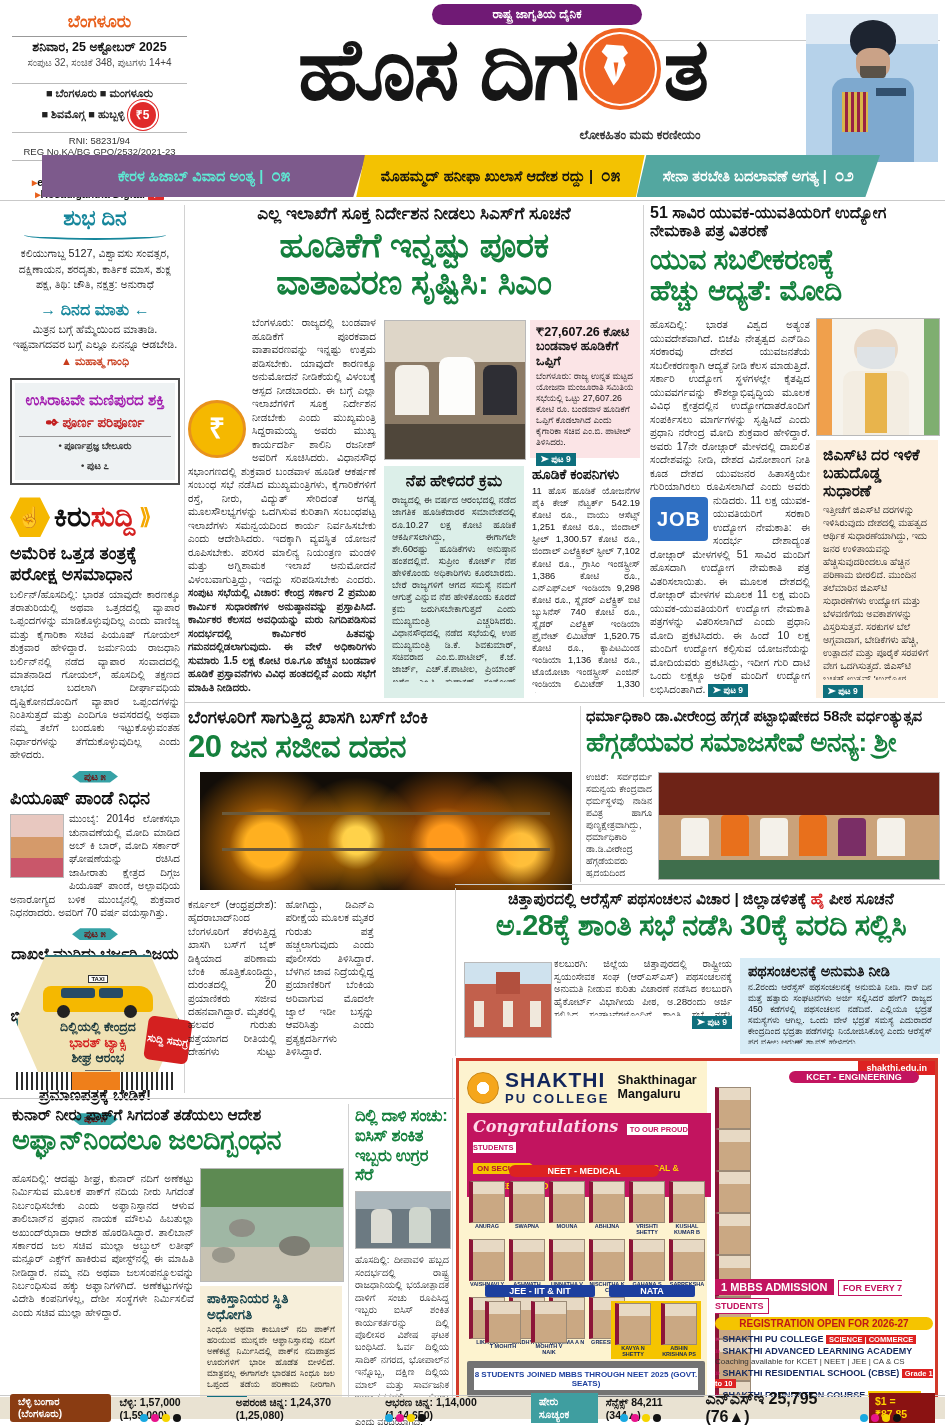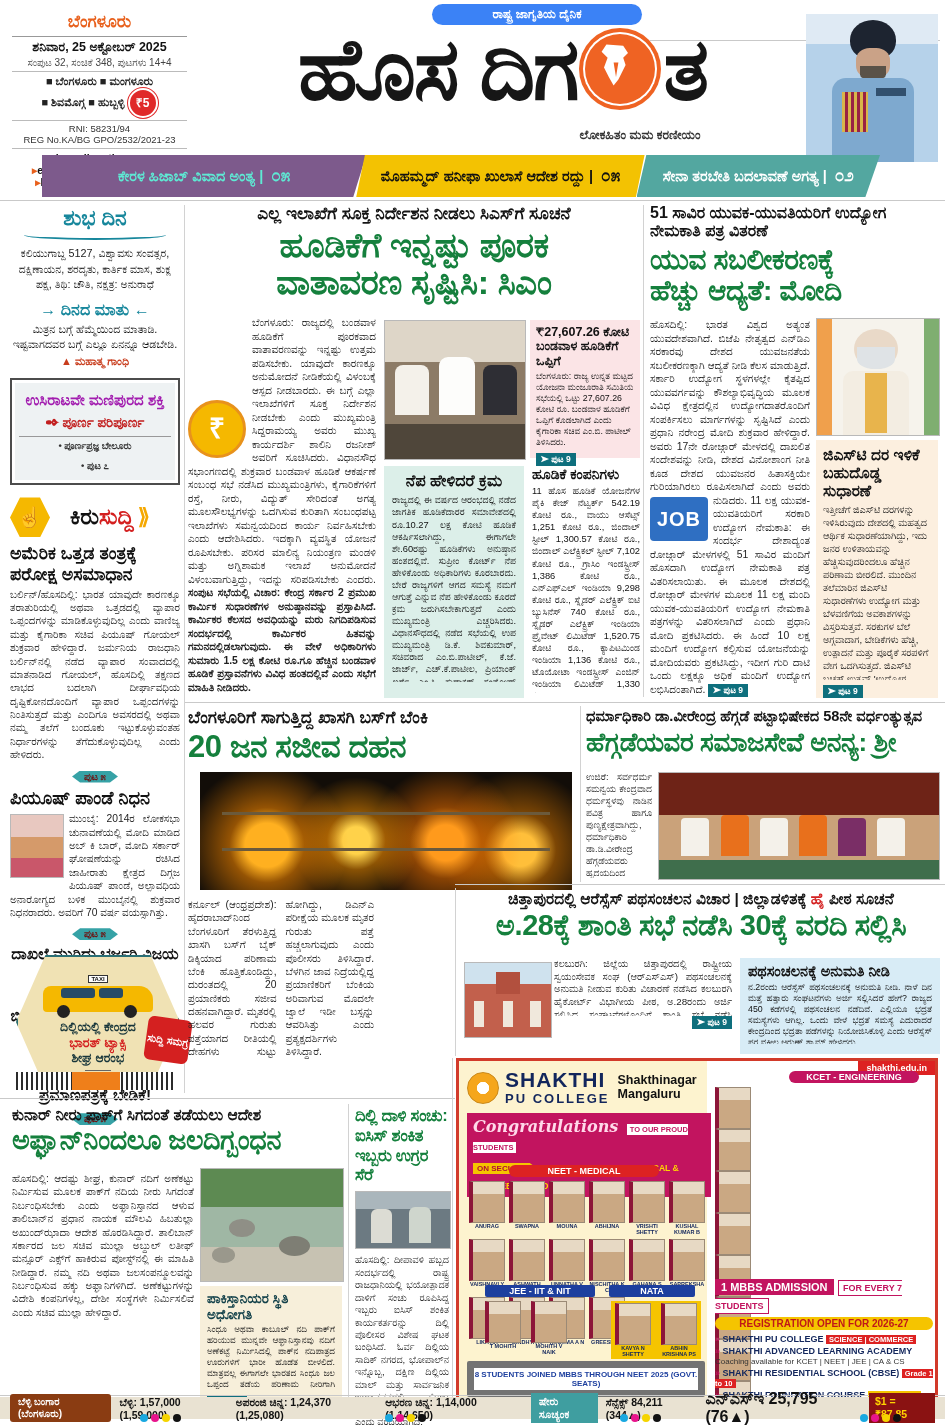--- a/index.html
+++ b/index.html
@@ -26,28 +26,28 @@
   .banner{font-size:8px;font-weight:800;text-align:center;padding:2px 0;margin-top:2px;border-radius:2px}
   .dotrow{position:absolute;top:1414px;display:flex;gap:3px}
   .dot{width:8px;height:8px;border-radius:50%}
   .bhead{font-weight:800;line-height:1.15}
 </style>
 </head>
 <body>
 
 <div class="page">
 
-  <div class="abs pill" style="left:432px;top:4px;width:210px;height:21px;line-height:21px;background:#3b82f6;font-size:12px">ರಾಷ್ಟ್ರ ಜಾಗೃತಿಯ ದೈನಿಕ</div>
+  <div class="abs pill" style="left:432px;top:4px;width:210px;height:21px;line-height:21px;background:#701a75;font-size:12px">ರಾಷ್ಟ್ರ ಜಾಗೃತಿಯ ದೈನಿಕ</div>
   <div class="hh" style="left:650px;top:40px;width:290px"></div>
 
   <div class="abs c" style="left:12px;top:12px;width:175px">
     <div class="b" style="color:#e8601c;font-size:17px">ಬೆಂಗಳೂರು</div>
     <div style="height:4px;border-bottom:1px solid #999"></div>
     <div class="b" style="font-size:12.5px;margin-top:3px">ಶನಿವಾರ, 25 ಅಕ್ಟೋಬರ್ 2025</div>
-    <div style="font-size:10px;color:#444;margin-top:2px;border-bottom:1px solid #bbb;padding-bottom:2px">ಸಂಪುಟ 32, ಸಂಚಿಕೆ 348, ಪುಟಗಳು 14+4</div>
+    <div style="font-size:10px;color:#444;margin-top:2px;border-bottom:1px solid #bbb;padding-bottom:14px">ಸಂಪುಟ 32, ಸಂಚಿಕೆ 348, ಪುಟಗಳು 14+4</div>
     <div class="b sq" style="font-size:11px;color:#222;margin-top:3px"><span>■ ಬೆಂಗಳೂರು ■ ಮಂಗಳೂರು</span></div>
     <div class="b" style="font-size:11px;color:#222"><span>■ ಶಿವಮೊಗ್ಗ ■ ಹುಬ್ಬಳ್ಳಿ</span>
       <span style="display:inline-block;width:26px;height:26px;border-radius:50%;background:#e02a2a;color:#fff;font-size:12px;line-height:26px;vertical-align:middle;border:2px solid #fff;box-shadow:0 0 0 1px #e02a2a">₹5</span>
     </div>
     <div style="border-top:1px solid #bbb;margin-top:2px;padding-top:2px;font-size:9.5px;color:#333">RNI: 58231/94</div>
     <div style="font-size:9.5px;color:#333;border-bottom:1px solid #bbb;padding-bottom:3px">REG No.KA/BG GPO/2532/2021-23</div>
     <div class="b" style="font-size:10.5px;margin-top:3px"><span style="color:#e8601c">▸</span><span>hosadigantha.com</span></div>
     <div class="b" style="font-size:10.5px"><span style="color:#e8601c">▸</span><span>epaper.hosadigantha.com</span></div>
     <div class="b" style="font-size:10.5px"><span style="color:#e8601c">▸</span><span>Hosadigantha Digital</span>
       <span style="display:inline-block;width:16px;height:11px;background:#e02a2a;border-radius:2px;position:relative;vertical-align:middle"><span style="position:absolute;left:6px;top:2.5px;border-left:5px solid #fff;border-top:3px solid transparent;border-bottom:3px solid transparent"></span></span>
@@ -106,21 +106,21 @@
       <div style="background:#eef2f3;padding:8px 4px;text-align:center">
         <div class="b" style="font-size:15px;color:#a21caf;line-height:1.25">ಉಸಿರಾಟವೇ ಮಣಿಪುರದ ಶಕ್ತಿ</div>
         <div class="b" style="font-size:13.5px;color:#c21f1f;margin-top:6px"><span>✒</span> <span>ಪೂರ್ಣ ಪರಿಪೂರ್ಣ</span></div>
         <div style="font-size:9.5px;color:#333;border-top:1px solid #999;margin-top:5px;padding-top:3px" class="b">• ಪೂರ್ಣಪ್ರಜ್ಞ ಬೇಲೂರು</div>
         <div class="b" style="font-size:9.5px;color:#333;margin-top:8px">• ಪುಟ ೭</div>
       </div>
     </div>
 
     <div style="display:flex;align-items:center;margin-top:12px">
       <span style="width:40px;height:40px;background:#f5b800;clip-path:polygon(25% 0,75% 0,100% 50%,75% 100%,25% 100%,0 50%);display:inline-flex;align-items:center;justify-content:center;font-size:20px">☝</span>
-      <span style="font-size:22px;font-weight:800;margin-left:20px"><span>ಕಿರು</span><span style="color:#d42020">ಸುದ್ದಿ</span></span>
+      <span style="font-size:28px;font-weight:800;margin-left:4px"><span>ಕಿರು</span><span style="color:#d42020">ಸುದ್ದಿ</span></span>
       <span style="color:#f5a800;font-size:22px;font-weight:800;margin-left:4px">⟫</span>
     </div>
 
     <div class="bhead" style="font-size:17.5px;margin-top:6px">ಅಮೆರಿಕ ಒತ್ತಡ ತಂತ್ರಕ್ಕೆ ಪರೋಕ್ಷ ಅಸಮಾಧಾನ</div>
     <div class="bodytxt" style="font-size:10.3px;margin-top:4px">ಬರ್ಲಿನ್/ಹೊಸದಿಲ್ಲಿ: ಭಾರತ ಯಾವುದೇ ಕಾರಣಕ್ಕೂ ತರಾತುರಿಯಲ್ಲಿ ಅಥವಾ ಒತ್ತಡದಲ್ಲಿ ವ್ಯಾಪಾರ ಒಪ್ಪಂದಗಳನ್ನು ಮಾಡಿಕೊಳ್ಳುವುದಿಲ್ಲ ಎಂದು ವಾಣಿಜ್ಯ ಮತ್ತು ಕೈಗಾರಿಕಾ ಸಚಿವ ಪಿಯೂಷ್ ಗೋಯಲ್ ಶುಕ್ರವಾರ ಹೇಳಿದ್ದಾರೆ. ಜರ್ಮನಿಯ ರಾಜಧಾನಿ ಬರ್ಲಿನ್‌ನಲ್ಲಿ ನಡೆದ ವ್ಯಾಪಾರ ಸಂವಾದದಲ್ಲಿ ಮಾತನಾಡಿದ ಗೋಯಲ್, ಹೊಸದಿಲ್ಲಿ ತಕ್ಷಣದ ಲಾಭದ ಬದಲಾಗಿ ದೀರ್ಘಾವಧಿಯ ದೃಷ್ಟಿಕೋನದೊಂದಿಗೆ ವ್ಯಾಪಾರ ಒಪ್ಪಂದಗಳನ್ನು ನಿಂತಿಸುತ್ತದೆ ಮತ್ತು ಎಂದಿಗೂ ಅವಸರದಲ್ಲಿ ಅಥವಾ ನಮ್ಮ ತಲೆಗೆ ಬಂದೂಕು ಇಟ್ಟುಕೊಳ್ಳುವಂತಹ ನಿರ್ಧಾರಗಳನ್ನು ತೆಗೆದುಕೊಳ್ಳುವುದಿಲ್ಲ ಎಂದು ಹೇಳಿದರು.</div>
     <div class="c" style="margin:4px 0"><span class="ribbon">ಪುಟ ೫</span></div>
 
     <div class="bhead" style="font-size:18px">ಪಿಯೂಷ್ ಪಾಂಡೆ ನಿಧನ</div>
     <div style="overflow:hidden;margin-top:4px">
       <div class="photo" style="position:relative;float:left;width:52px;height:62px;margin:2px 5px 2px 0;background:linear-gradient(180deg,#e8c8c0 0 35%,#d59a6a 35% 70%,#c9576a 70% 100%)"></div>

